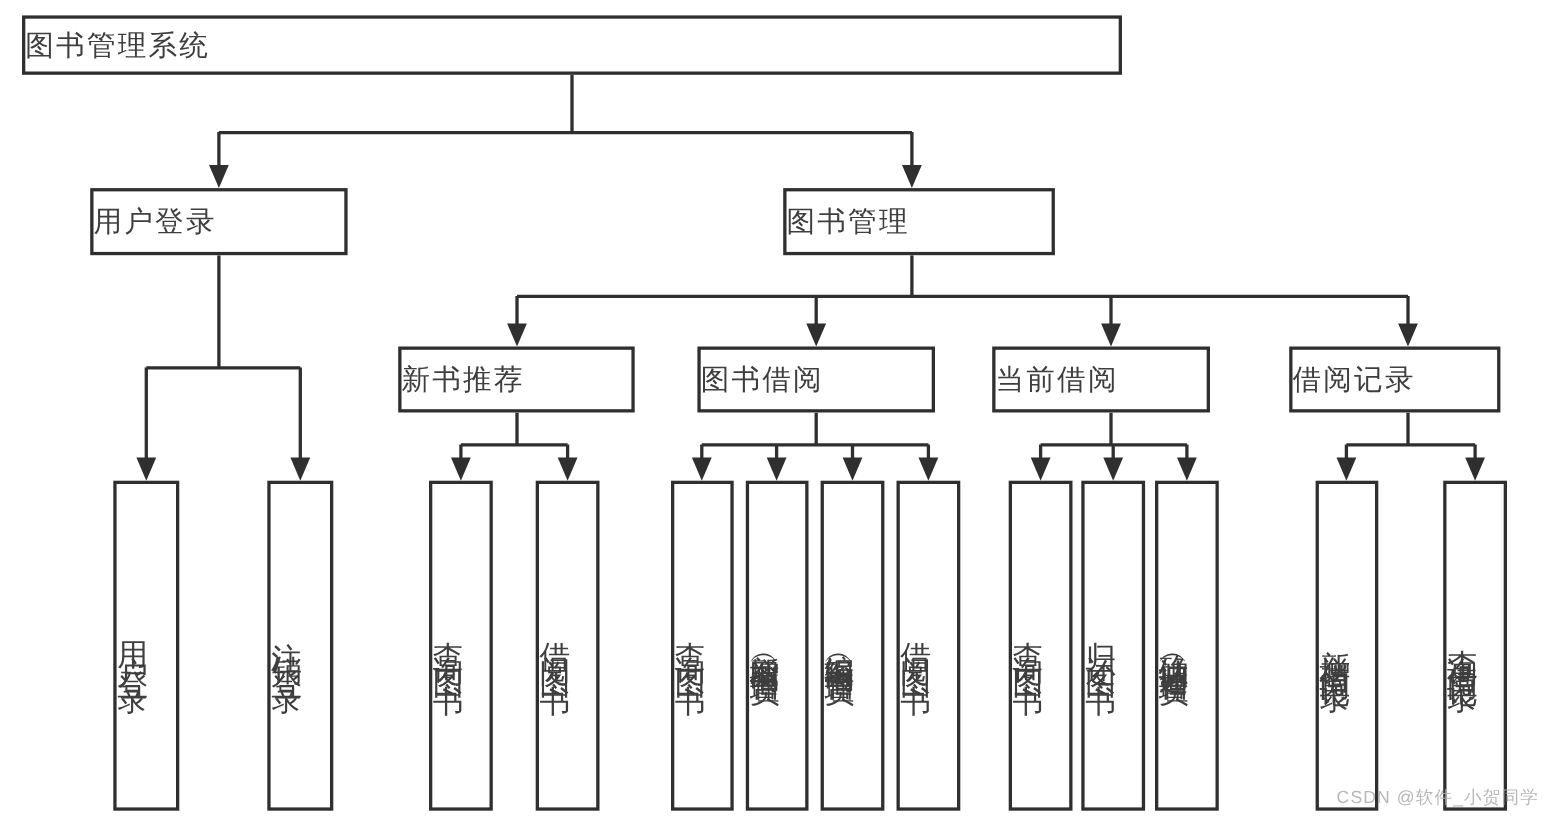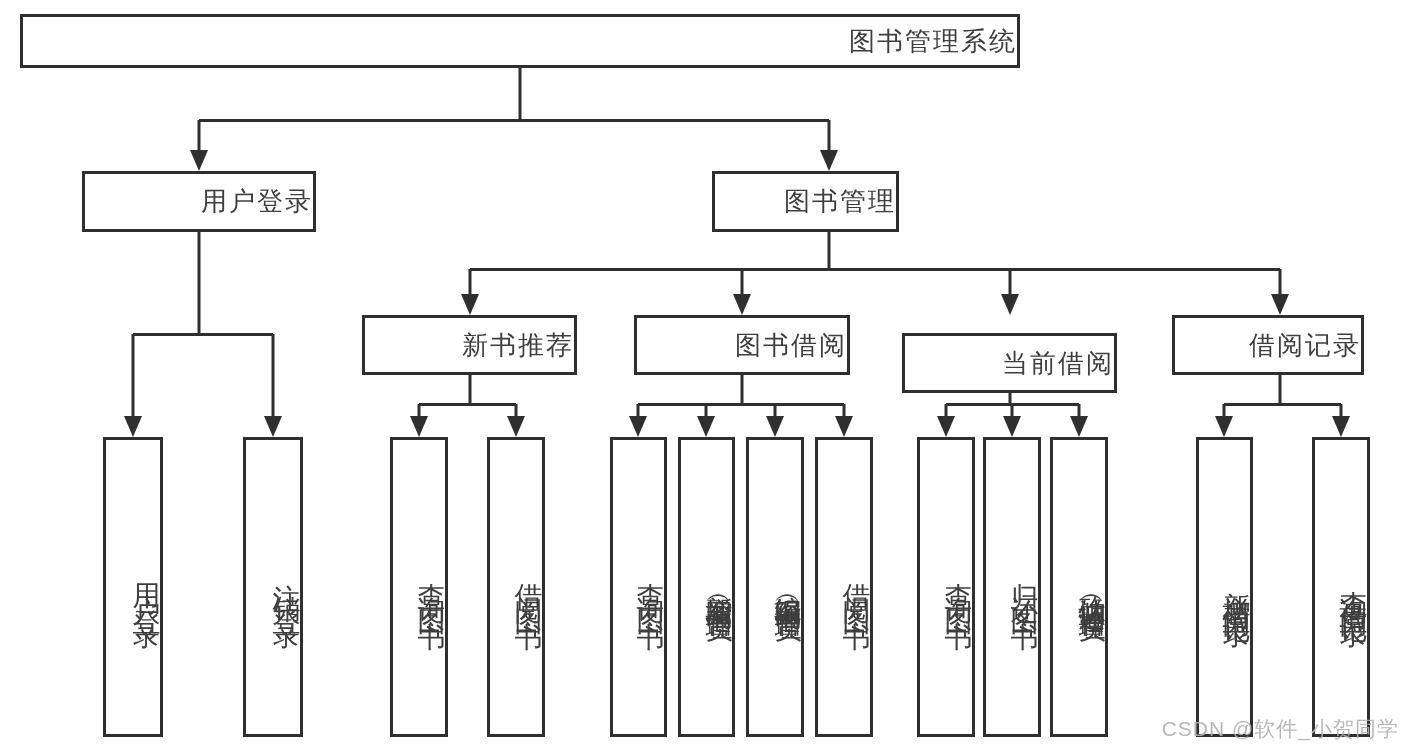--- a/index.html
+++ b/index.html
@@ -11,40 +11,40 @@
     overflow:hidden;
   }
   svg.connectors{position:absolute;left:0;top:0;z-index:1;}
   .node{
     position:absolute;
     box-sizing:border-box;
     border:3px solid #2f2f2f;
     background:#ffffff;
     display:flex;
     align-items:center;
-    justify-content:flex-end;
+    justify-content:flex-start;
     color:#3e3e3e;
     z-index:2;
   }
   .node.h{font-size:26px;letter-spacing:2px;}
   .node.v span{
     writing-mode:vertical-rl;
     text-orientation:mixed;
     font-size:28px;
     line-height:1;
     white-space:nowrap;
   }
   .node.v span.short{letter-spacing:13px;}
   .node.v span.med{letter-spacing:6px;}
   .node.v span.long{letter-spacing:3px;font-size:27px;}
   .watermark{
     position:absolute;
     right:6px;
     top:715px;
-    font-size:21px;
+    font-size:16px;
     color:#b0b0b0;
     letter-spacing:1px;
     z-index:3;
     opacity:0.9;
   }
 </style>
 </head>
 <body>
 
 <div class="canvas">
@@ -96,31 +96,31 @@
     </g>
   </svg>
 
   <div class="node h" style="left:20px;top:14px;width:1000px;height:54px">
     <span>图书管理系统</span>
   </div>
 
   <div class="node h" style="left:82px;top:171px;width:234px;height:61px">
     <span>用户登录</span>
   </div>
-  <div class="node h" style="left:712px;top:171px;width:187px;height:61px">
+  <div class="node h" style="left:712px;top:171px;width:247px;height:61px">
     <span>图书管理</span>
   </div>
 
   <div class="node h" style="left:634px;top:315px;width:216px;height:60px">
     <span>图书借阅</span>
   </div>
   <div class="node h" style="left:362px;top:315px;width:215px;height:60px">
     <span>新书推荐</span>
   </div>
-  <div class="node h" style="left:902px;top:333px;width:215px;height:60px">
+  <div class="node h" style="left:902px;top:315px;width:198px;height:60px">
     <span>当前借阅</span>
   </div>
   <div class="node h" style="left:1172px;top:315px;width:192px;height:60px">
     <span>借阅记录</span>
   </div>
 
   <div class="node v" style="left:103px;top:437px;width:60px;height:300px">
     <span class="short">用户登录</span>
   </div>
   <div class="node v" style="left:243px;top:437px;width:60px;height:300px">

